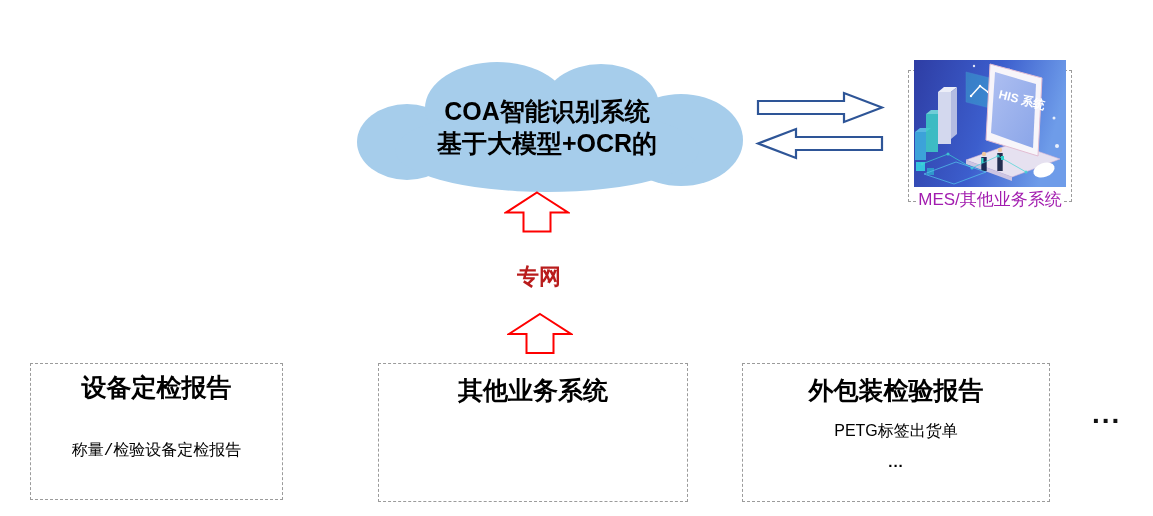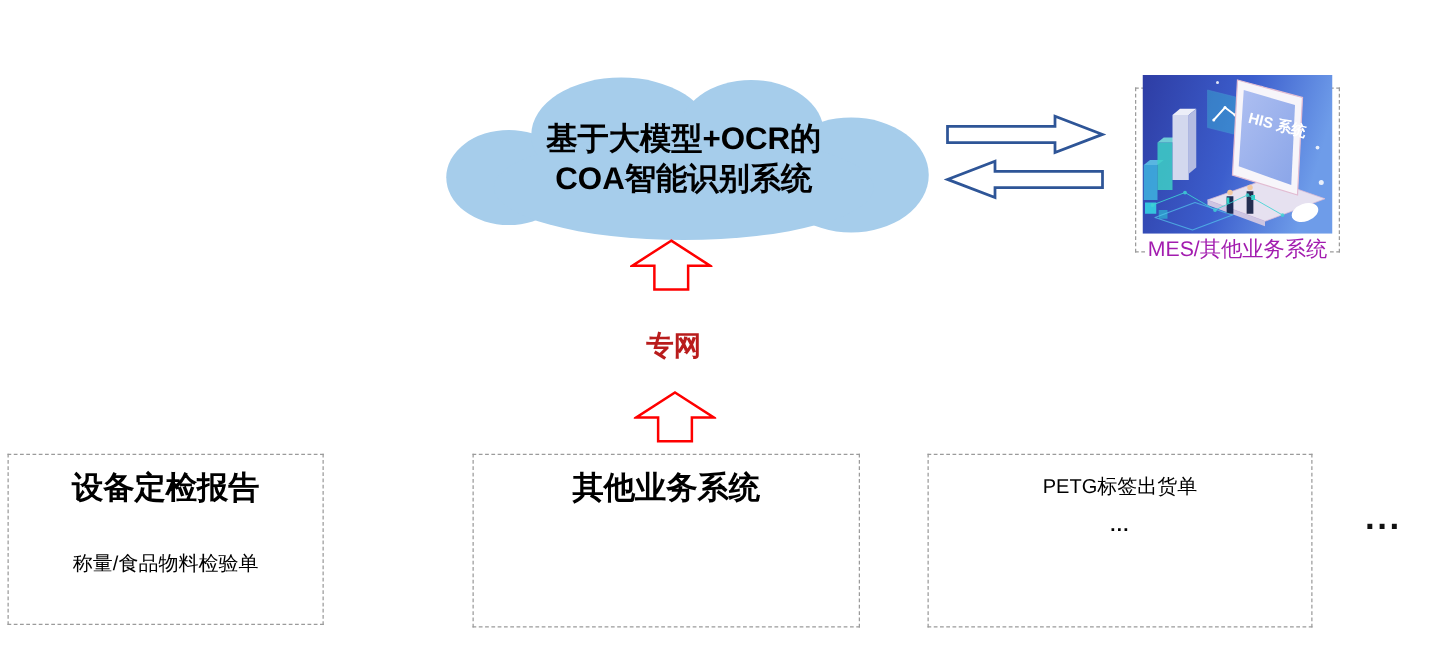--- a/index.html
+++ b/index.html
@@ -40,21 +40,21 @@
 
   
   .src-box{
     position:absolute;top:363px;height:139px;border:1px dashed #9b9b9b;
     box-sizing:border-box;display:flex;flex-direction:column;align-items:center;
   }
   .src-box .title{font-size:25px;font-weight:bold;line-height:30px;margin-top:11px;}
   .src-box .subtitle{font-size:16px;line-height:19px;margin-top:37px;}
   .src-box.three .subtitle{margin-top:16px;}
   .src-box .more{font-size:15px;font-weight:bold;margin-top:13px;letter-spacing:1px;}
-  .box-1{left:6px;width:253px;height:137px;}
+  .box-1{left:30px;width:253px;height:137px;font-family:Liberation Mono, monospace;}
   .box-2{left:378px;width:310px;}
   .box-3{left:742px;width:308px;}
 
   .right-ellipsis{
     position:absolute;left:1092px;top:398px;font-size:28px;font-weight:900;
     letter-spacing:2px;color:#111;
   }
 </style>
 </head>
 <body>
@@ -64,22 +64,22 @@
   <svg class="cloud-svg" viewBox="0 0 396 141" aria-hidden="true">
     <g fill="#a6cdeb">
       <ellipse cx="58" cy="90" rx="50" ry="38"></ellipse>
       <ellipse cx="148" cy="56" rx="72" ry="46"></ellipse>
       <ellipse cx="252" cy="54" rx="58" ry="42"></ellipse>
       <ellipse cx="332" cy="88" rx="62" ry="46"></ellipse>
       <ellipse cx="198" cy="98" rx="152" ry="42"></ellipse>
     </g>
   </svg>
   <div class="cloud-text">
+    <div>COA智能识别系统</div>
     <div>基于大模型+OCR的</div>
-    <div>COA智能识别系统</div>
   </div>
 
   <svg class="red-arrow-1" viewBox="0 0 66 42" aria-hidden="true">
     <polygon points="33,1.5 64,21.5 46.5,21.5 46.5,40.5 19.5,40.5 19.5,21.5 2,21.5" fill="#ffffff" stroke="#fe0000" stroke-width="2" stroke-linejoin="miter"></polygon>
   </svg>
 
   <div class="network-label">专网</div>
 
   <svg class="red-arrow-2" viewBox="0 0 66 42" aria-hidden="true">
     <polygon points="33,1.5 64,21.5 46.5,21.5 46.5,40.5 19.5,40.5 19.5,21.5 2,21.5" fill="#ffffff" stroke="#fe0000" stroke-width="2" stroke-linejoin="miter"></polygon>
@@ -178,27 +178,28 @@
 
     <ellipse cx="130" cy="110" rx="11" ry="7" transform="rotate(-20 130 110)" fill="#ffffff"></ellipse>
   </svg>
 
   <div class="mes-label">
     <span>MES/其他业务系统</span>
   </div>
 
   <div class="src-box box-1">
     <div class="title">设备定检报告</div>
-    <div class="subtitle">称量/食品物料检验单</div>
+    <div class="subtitle">称量/检验设备定检报告</div>
   </div>
 
   <div class="src-box box-2">
     <div class="title">其他业务系统</div>
   </div>
 
   <div class="src-box box-3 three">
+    <div class="title">外包装检验报告</div>
     <div class="subtitle">PETG标签出货单</div>
     <div class="more">...</div>
   </div>
 
   <div class="right-ellipsis">...</div>
 
 </div>
 
 </body></html>

